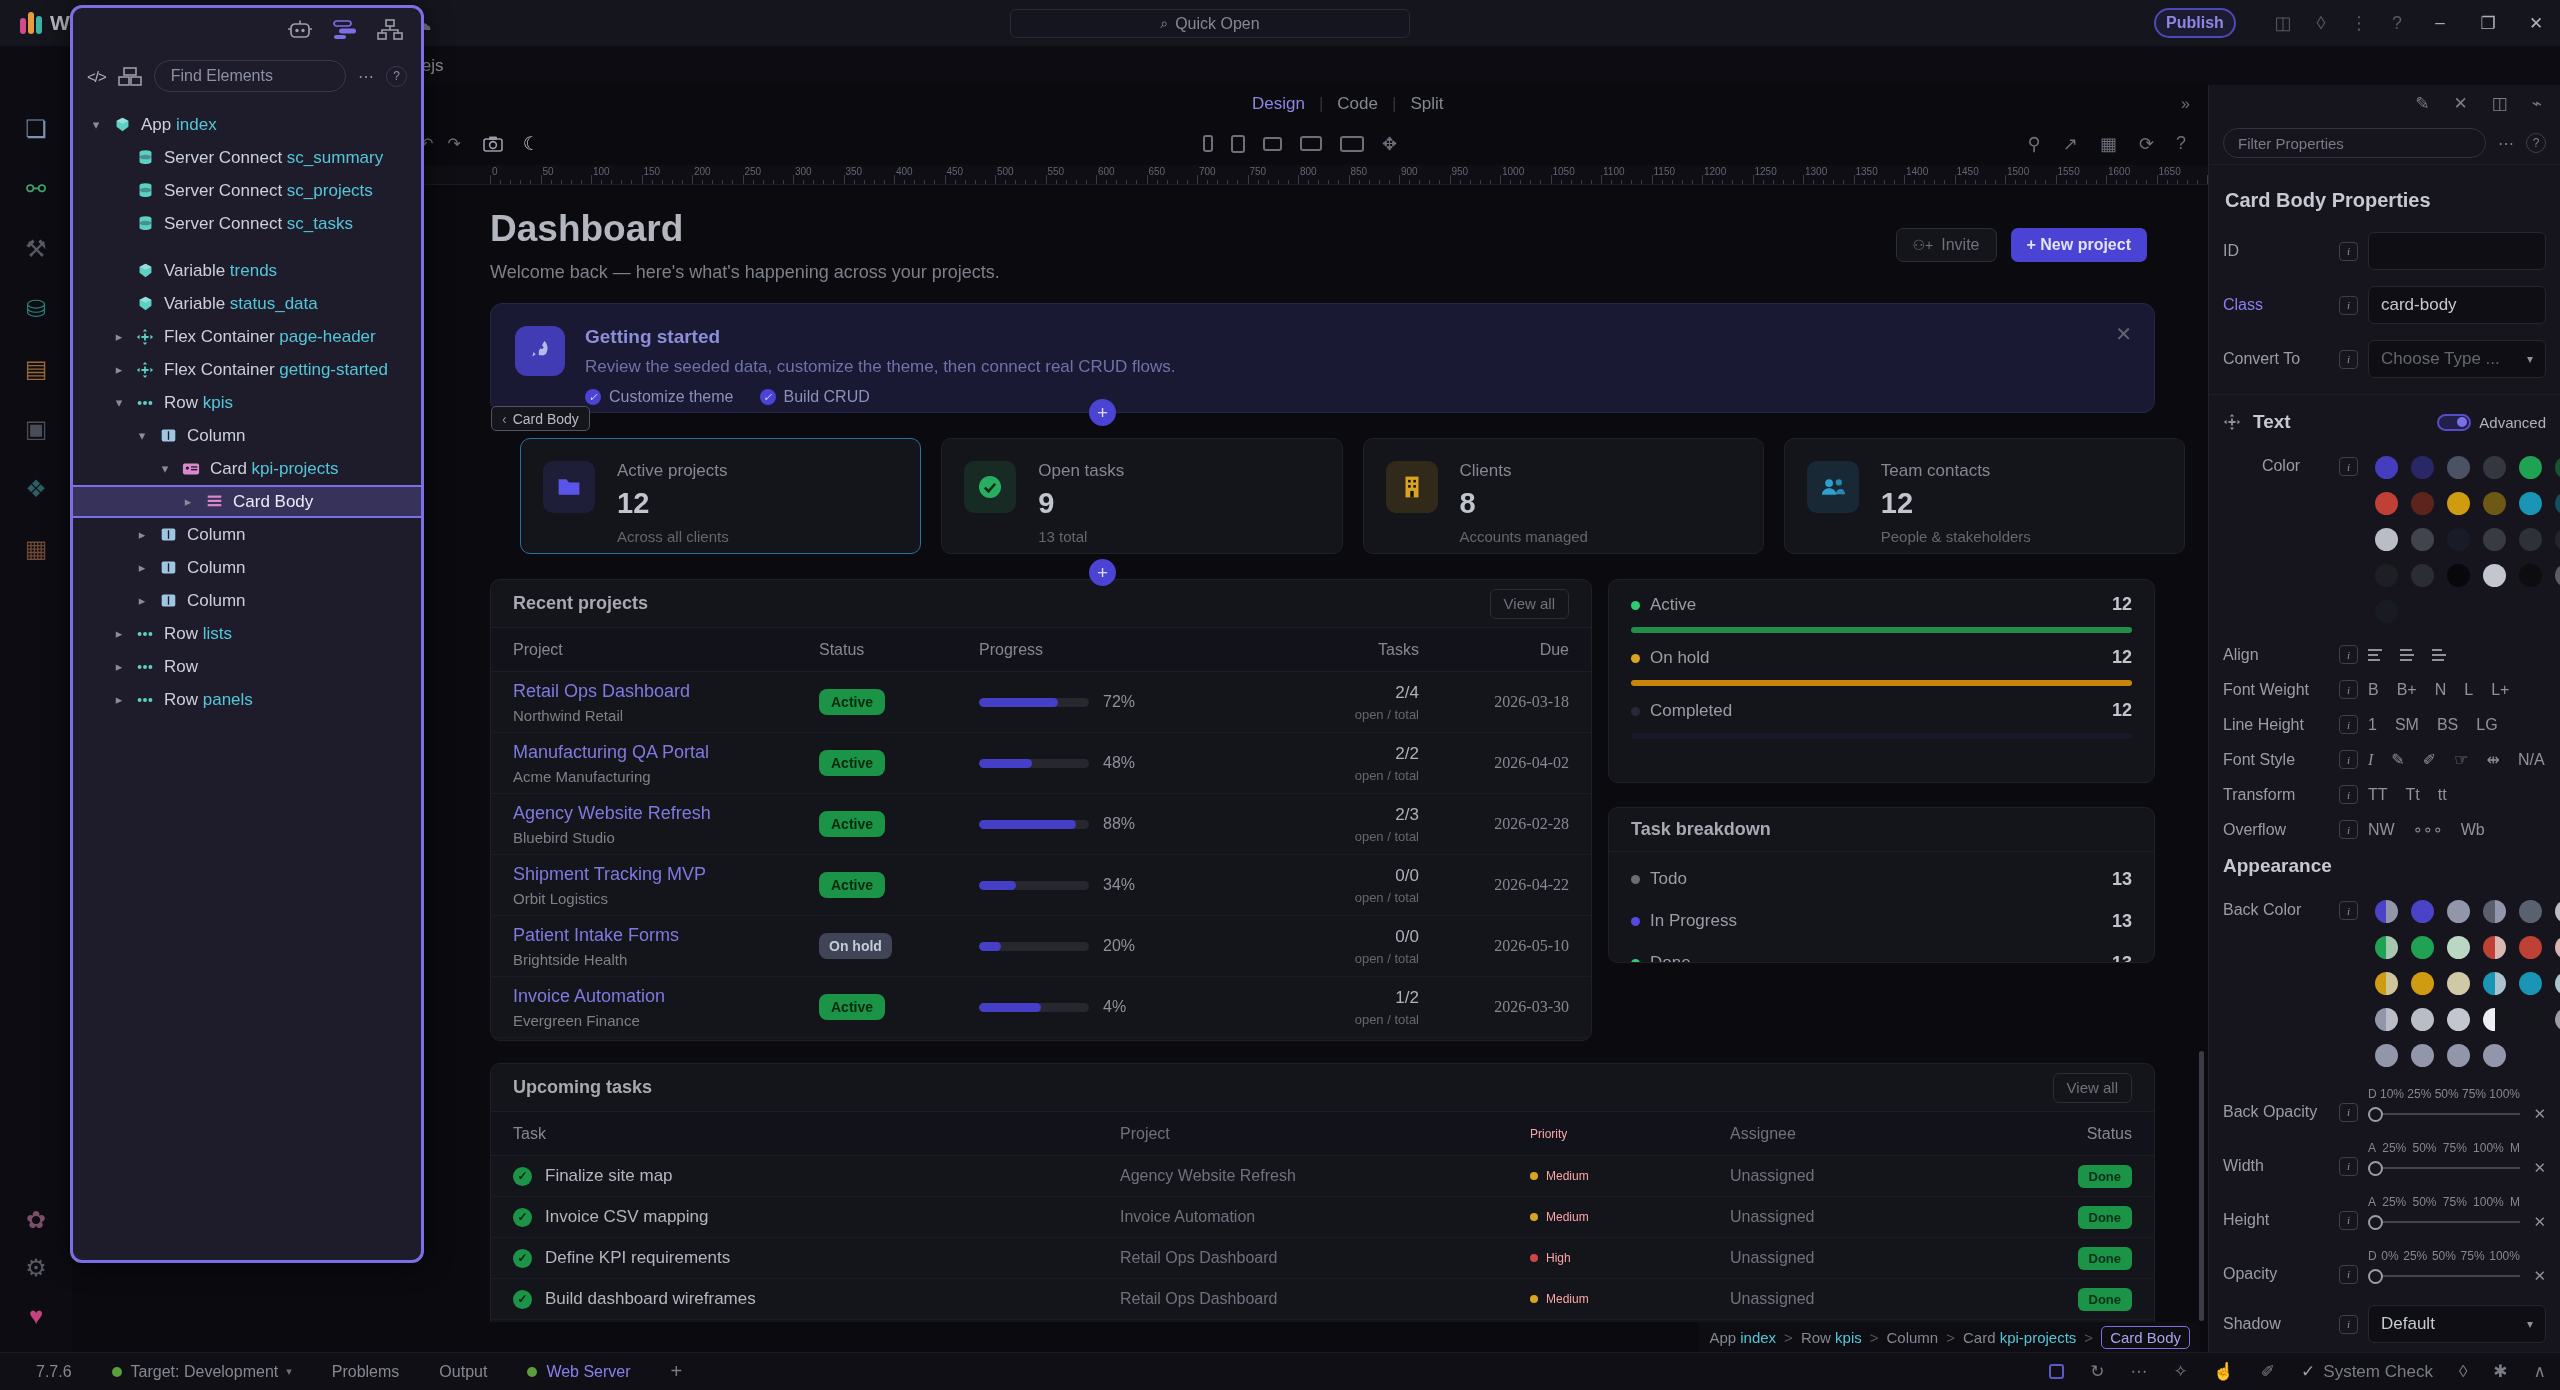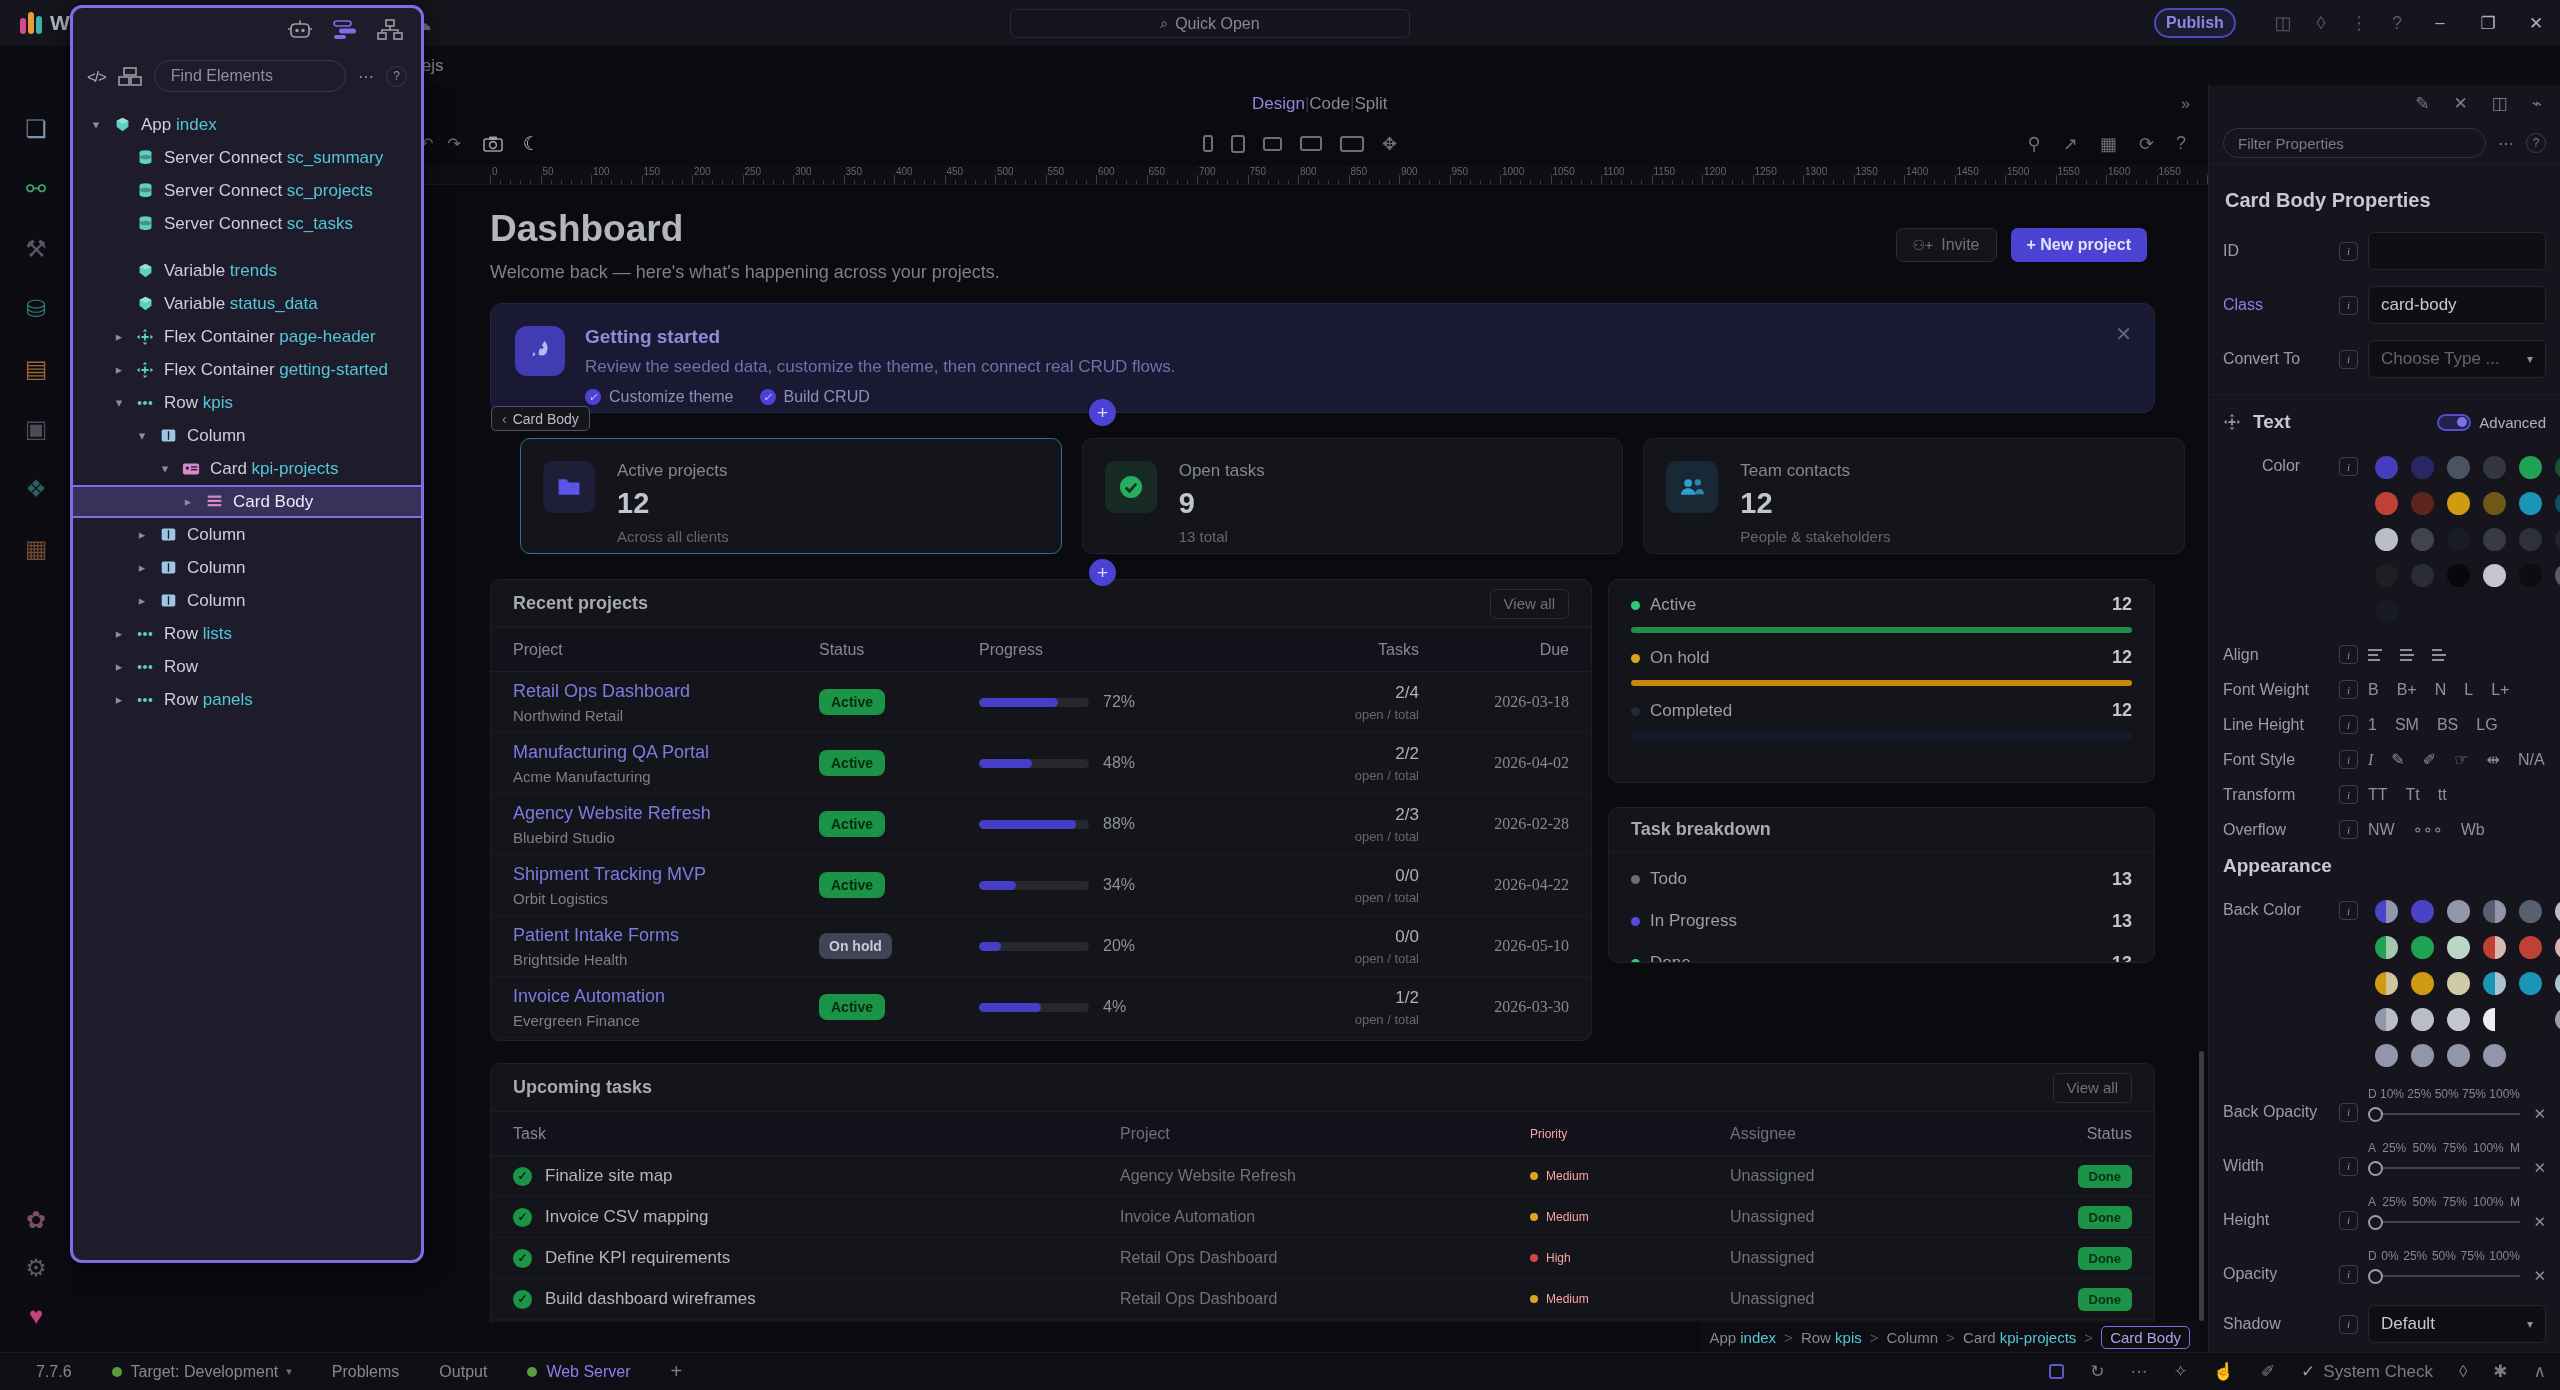--- a/index.html
+++ b/index.html
@@ -43,21 +43,21 @@
   .tree-list { padding-top:8px; }
   .trow { height:33px; display:flex; align-items:center; gap:9px; font-size:17px; color:#ccd0da; }
   .trow .nm { color:#53c6d8; }
   .trow.sel { background:#37325a; border-top:2px solid #7c6fe6; border-bottom:2px solid #7c6fe6; color:#eceaf6; }
   .chev { width:14px; color:#8a8d96; font-size:13px; flex:none; text-align:center; }
   .ticon { width:20px; height:20px; flex:none; display:flex; align-items:center; justify-content:center; }
 
   
   .canvas { flex:1; position:relative; background:#0a0a0f; }
   .designbar { position:absolute; left:0; top:0; right:0; height:37px; display:flex; align-items:center; }
-  .modes { position:absolute; left:1180px; display:flex; font-size:17px; color:#858892; align-items:flex-start; }
+  .modes { position:absolute; left:1180px; display:flex; gap:14px; font-size:17px; color:#858892; align-items:flex-start; }
   .modes .on { color:#8d86e2; }
   .modes .sep { color:#33343e; }
   .canvbar { position:absolute; left:0; top:37px; right:0; height:43px; display:flex; align-items:center; color:#6d707a; }
   .devices { position:absolute; left:1131px; display:flex; gap:18px; align-items:center; }
   .dev { border:2px solid #6d707a; border-radius:3px; }
   .cb-right { position:absolute; right:22px; display:flex; gap:22px; font-size:18px; color:#6d707a; align-items:center; }
   .ruler { position:absolute; left:0; top:80px; right:0; height:20px; background:#0e0e14; border-bottom:1px solid #1a1a22; }
   .ruler .tick { position:absolute; bottom:0; width:1px; background:#3a3a44; }
   .ruler .rlabel { position:absolute; top:1px; font-size:10px; color:#63666f; transform:translateX(2px); }
   .viewport { position:absolute; left:0; top:101px; right:0; bottom:30px; overflow:hidden; }
@@ -563,20 +563,37 @@
                     <path d="M6 10.5l2.8 2.8L14 7.5" stroke="#0c2a16" stroke-width="2" fill="none"></path>
                   </svg>
                 </div>
                 <div>
                   <div class="kpi-lab">Open tasks</div>
                   <div class="kpi-val">9</div>
                   <div class="kpi-sub">13 total</div>
                 </div>
               </div>
               <div class="kpi">
+                <div class="kpi-tile" style="background: rgba(217, 165, 32, 0.15);">
+                  <svg width="26" height="26" viewBox="0 0 20 20">
+                    <rect x="5" y="2" width="10" height="16" fill="#d9a520"></rect>
+                    <rect x="7" y="4.5" width="2" height="2" fill="#151318"></rect>
+                    <rect x="11" y="4.5" width="2" height="2" fill="#151318"></rect>
+                    <rect x="7" y="8.5" width="2" height="2" fill="#151318"></rect>
+                    <rect x="11" y="8.5" width="2" height="2" fill="#151318"></rect>
+                    <rect x="8.7" y="13" width="2.6" height="5" fill="#151318"></rect>
+                  </svg>
+                </div>
+                <div>
+                  <div class="kpi-lab">Clients</div>
+                  <div class="kpi-val">8</div>
+                  <div class="kpi-sub">Accounts managed</div>
+                </div>
+              </div>
+              <div class="kpi">
                 <div class="kpi-tile" style="background: rgba(47, 159, 208, 0.15);">
                   <svg width="26" height="26" viewBox="0 0 20 20">
                     <circle cx="7" cy="7" r="3" fill="#2f9fd0"></circle>
                     <path d="M1.5 16c0-3 2.5-5 5.5-5s5.5 2 5.5 5z" fill="#2f9fd0"></path>
                     <circle cx="14.5" cy="6.5" r="2.4" fill="#2f9fd0" opacity=".8"></circle>
                     <path d="M12 15.5c.4-2.6 2-4 4-4 1.6 0 3 1.4 3.4 4z" fill="#2f9fd0" opacity=".8"></path>
                   </svg>
                 </div>
                 <div>
                   <div class="kpi-lab">Team contacts</div>

